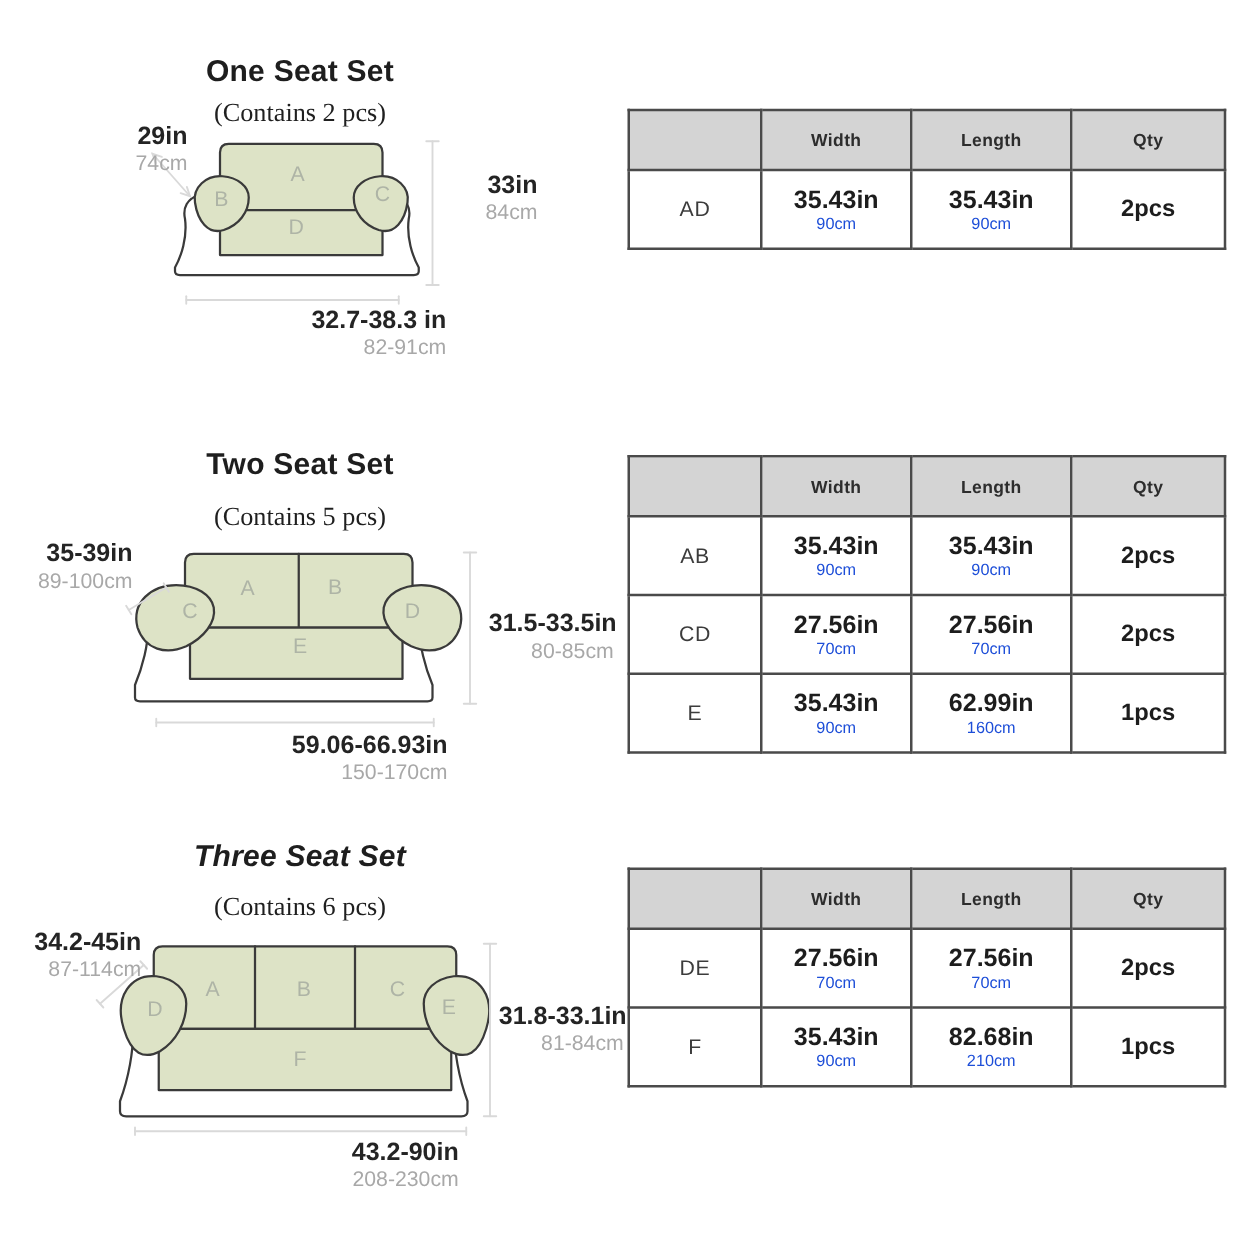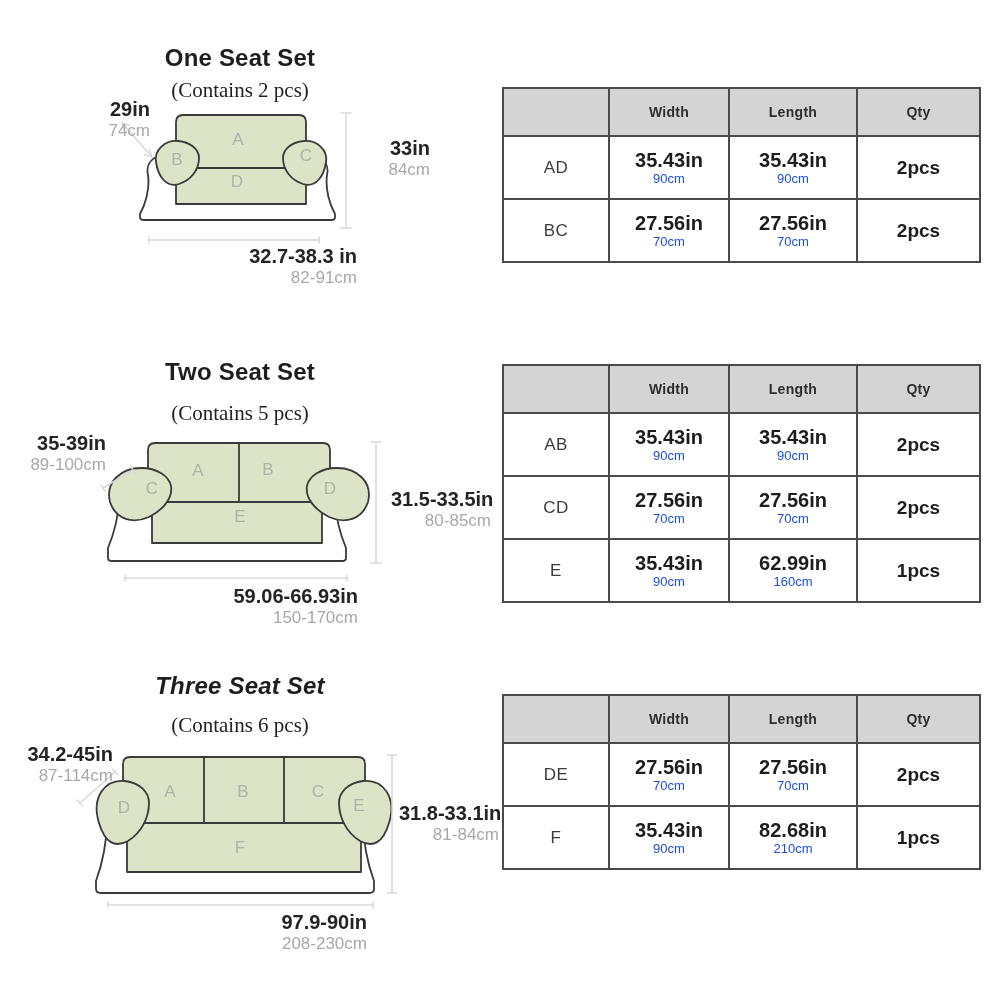--- a/index.html
+++ b/index.html
@@ -105,32 +105,20 @@
         <td>
           <div class="cell-main">35.43in</div>
           <div class="cell-sub">90cm</div>
         </td>
         <td>
           <div class="cell-main">35.43in</div>
           <div class="cell-sub">90cm</div>
         </td>
         <td class="qty-cell">2pcs</td>
       </tr>
-      <tr>
-        <td class="part-cell">BC</td>
-        <td>
-          <div class="cell-main">27.56in</div>
-          <div class="cell-sub">70cm</div>
-        </td>
-        <td>
-          <div class="cell-main">27.56in</div>
-          <div class="cell-sub">70cm</div>
-        </td>
-        <td class="qty-cell">2pcs</td>
-      </tr>
     </tbody>
   </table>
 </div>
 
 <div class="abs" style="left:0;top:330px;width:1000px;height:320px;">
   <div class="abs section-title" style="left:55px;top:28px;width:370px;">Two Seat Set</div>
   <div class="abs section-subtitle" style="left:55px;top:71px;width:370px;">(Contains 5 pcs)</div>
 
   <svg class="abs" style="left:95px;top:100px;" width="295" height="160" viewBox="0 0 295 160">
     <g stroke="#3a3a3a" stroke-width="1.8" stroke-linejoin="round" stroke-linecap="round">
@@ -265,21 +253,21 @@
 
   <div class="abs dim-block" style="left:13px;top:83px;width:100px;">
     <div class="dim-in">34.2-45in</div>
     <div class="dim-cm">87-114cm</div>
   </div>
   <div class="abs dim-block" style="left:399px;top:142px;width:100px;">
     <div class="dim-in">31.8-33.1in</div>
     <div class="dim-cm">81-84cm</div>
   </div>
   <div class="abs dim-block" style="left:127px;top:251px;width:240px;">
-    <div class="dim-in">97.9-90in</div>
+    <div class="dim-in">43.2-90in</div>
     <div class="dim-cm">208-230cm</div>
   </div>
 
   <table class="size-table abs" style="left:502px;top:34px;">
     <colgroup>
         <col style="width:106px">
         <col style="width:120px">
         <col style="width:128px">
         <col style="width:123px">
       </colgroup>

